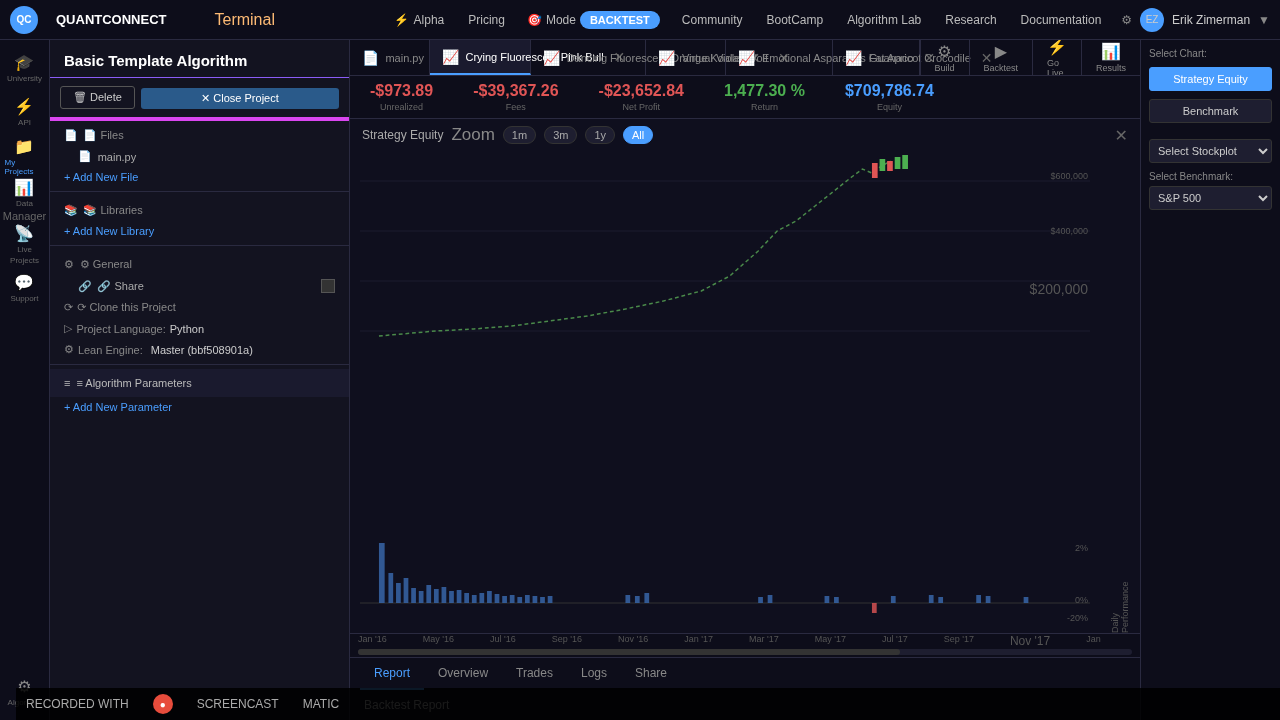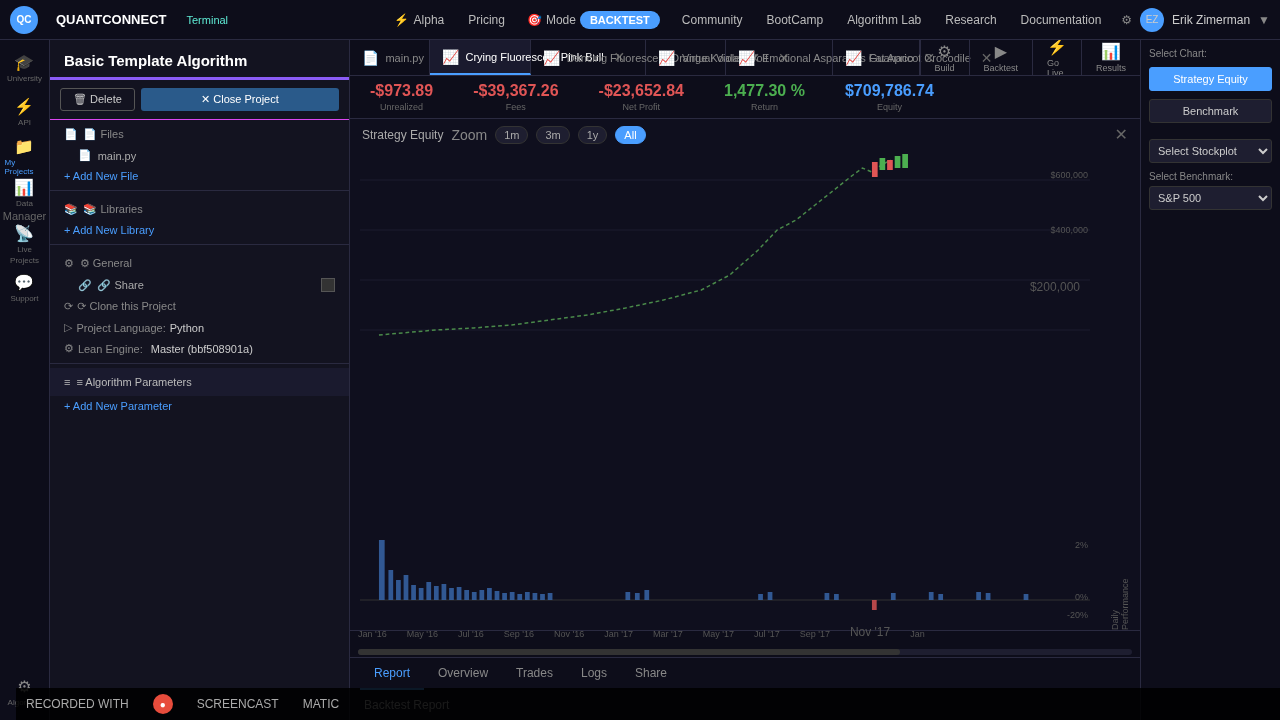--- a/index.html
+++ b/index.html
@@ -9,21 +9,21 @@
     #topnav {
       background: #0d0d1a;
       height: 40px;
       display: flex;
       align-items: center;
       padding: 0 10px;
       border-bottom: 1px solid #2a2a40;
     }
     .logo { display: flex; align-items: center; gap: 18px; color: #fff; font-weight: bold; font-size: 13px; margin-right: 20px; }
     .logo-circle { width: 28px; height: 28px; background: #4a9eff; border-radius: 50%; display: flex; align-items: center; justify-content: center; font-size: 10px; color: #fff; font-weight: bold; }
-    .terminal-label { color: #5eead4; font-size: 11px; margin-right: 20px; cursor: pointer; }
+    .terminal-label { color: #fdba74; font-size: 16px; margin-right: 20px; cursor: pointer; margin-left: 28px; }
     .nav-spacer { flex: 1; }
     .nav-items { display: flex; align-items: center; gap: 4px; }
     .nav-item { color: #bbb; padding: 4px 10px; cursor: pointer; font-size: 12px; border-radius: 3px; display: flex; align-items: center; gap: 4px; }
     .mode-btn { display: flex; align-items: center; gap: 4px; padding: 4px 8px; border-radius: 3px; cursor: pointer; }
     .backtest-pill { background: #4a9eff; color: #fff; padding: 3px 10px; border-radius: 12px; font-size: 11px; font-weight: bold; }
     .user-section { display: flex; align-items: center; gap: 8px; margin-left: 10px; }
     .user-avatar { width: 24px; height: 24px; background: #4a9eff; border-radius: 50%; display: flex; align-items: center; justify-content: center; font-size: 10px; }
 
     
     #layout { display: flex; height: calc(720px - 40px); }
@@ -54,25 +54,26 @@
       border-right: 1px solid #2a2a40;
       display: flex;
       flex-direction: column;
       overflow-y: auto;
     }
     .project-header {
       padding: 12px 14px 8px;
       font-size: 15px;
       font-weight: bold;
       color: #fff;
-      border-bottom: 3px solid #8b5cf6;
+      border-bottom: 1px solid #8b5cf6;
     }
     .project-actions {
       display: flex; gap: 6px; padding: 8px 10px;
-      border-bottom: 1px solid #d946ef;
+      border-bottom: 4px solid #d946ef;
+      align-items: flex-end;
     }
     .btn-delete { background: transparent; border: 1px solid #555; color: #ccc; padding: 4px 12px; border-radius: 3px; cursor: pointer; font-size: 11px; }
     .btn-close { background: #2a5a8a; border: none; color: #fff; padding: 4px 12px; border-radius: 3px; cursor: pointer; font-size: 11px; flex: 1; }
     .section-header {
       padding: 8px 14px 4px;
       color: #888; font-size: 11px; display: flex; align-items: center; gap: 6px;
       cursor: pointer;
     }
     .file-item {
       padding: 4px 14px 4px 28px;
@@ -138,21 +139,21 @@
       position: relative;
       background: #0f0f1e;
       overflow: hidden;
     }
     #chart-header {
       display: flex; align-items: center; justify-content: space-between;
       padding: 6px 12px;
     }
     .chart-title { color: #aaa; font-size: 12px; }
     .chart-controls { display: flex; align-items: center; gap: 8px; }
-    .zoom-label { color: #888; font-size: 14px; }
+    .zoom-label { color: #888; font-size: 17px; }
     .zoom-btn { background: #1e1e30; border: 1px solid #333; color: #aaa; padding: 2px 8px; border-radius: 9px; cursor: pointer; font-size: 11px; }
     .zoom-btn.active { background: #4a9eff; border-color: #4a9eff; color: #fff; }
     .chart-close { color: #666; cursor: pointer; font-size: 16px; }
 
     
     #equity-chart { width: 100%; height: 200px; }
     .chart-wrapper { position: relative; }
 
     
     #bottom-tabs {
@@ -189,24 +190,24 @@
 
     
     ::-webkit-scrollbar { width: 4px; height: 4px; }
     ::-webkit-scrollbar-track { background: #0d0d1a; }
     ::-webkit-scrollbar-thumb { background: #333; border-radius: 2px; }
 
     
     #timeline-bar {
       background: #0d0d1a;
       height: 14px;
-      display: flex; align-items: flex-end;
-      padding: 8px 8px;
+      display: flex; align-items: flex-start;
+      padding: 0 8px;
       border-top: 1px solid #2a2a40;
-      color: #555; font-size: 9px; gap: 20px;
+      color: #555; font-size: 9px; gap: 36px;
     }
 
     
     #watermark {
       position: absolute; bottom: 0; left: 0; right: 0; height: 32px;
       background: rgba(0,0,0,0.85);
       display: flex; align-items: center; padding: 0 10px; gap: 24px; color: #aaa; font-size: 12px; margin-left: 16px;
     }
     .sc-btn { background: #e74c3c; width: 20px; height: 20px; border-radius: 50%; display: flex; align-items: center; justify-content: center; color: #fff; font-size: 10px; }
   </style>
@@ -446,21 +447,21 @@
 
           <rect x="540" y="12" width="6" height="15" fill="#e05555"></rect>
           <rect x="548" y="8" width="6" height="12" fill="#4caf50"></rect>
           <rect x="556" y="10" width="6" height="10" fill="#e05555"></rect>
           <rect x="564" y="6" width="6" height="12" fill="#4caf50"></rect>
           <rect x="572" y="4" width="6" height="14" fill="#4caf50"></rect>
         </svg>
         
         <div style="position:absolute;right:52px;top:20px;color:#555;font-size:9px;">$600,000</div>
         <div style="position:absolute;right:52px;top:75px;color:#555;font-size:9px;">$400,000</div>
-        <div style="position:absolute;right:60px;top:130px;color:#555;font-size:12px;">$200,000</div>
+        <div style="position:absolute;right:52px;top:130px;color:#555;font-size:14px;">$200,000</div>
       </div>
 
       <div class="chart-wrapper" style="position:relative;height:100px;">
         <svg viewBox="0 0 770 90" preserveAspectRatio="none" style="width:calc(100% - 60px);height:90px;margin-left:10px;">
 
           <line x1="0" y1="70" x2="770" y2="70" stroke="#333" stroke-width="1"></line>
 
           <rect x="20" y="10" width="6" height="60" fill="#3a6ab0" opacity="0.8"></rect>
           <rect x="30" y="40" width="5" height="30" fill="#3a6ab0" opacity="0.8"></rect>
           <rect x="38" y="50" width="5" height="20" fill="#3a6ab0" opacity="0.8"></rect>

